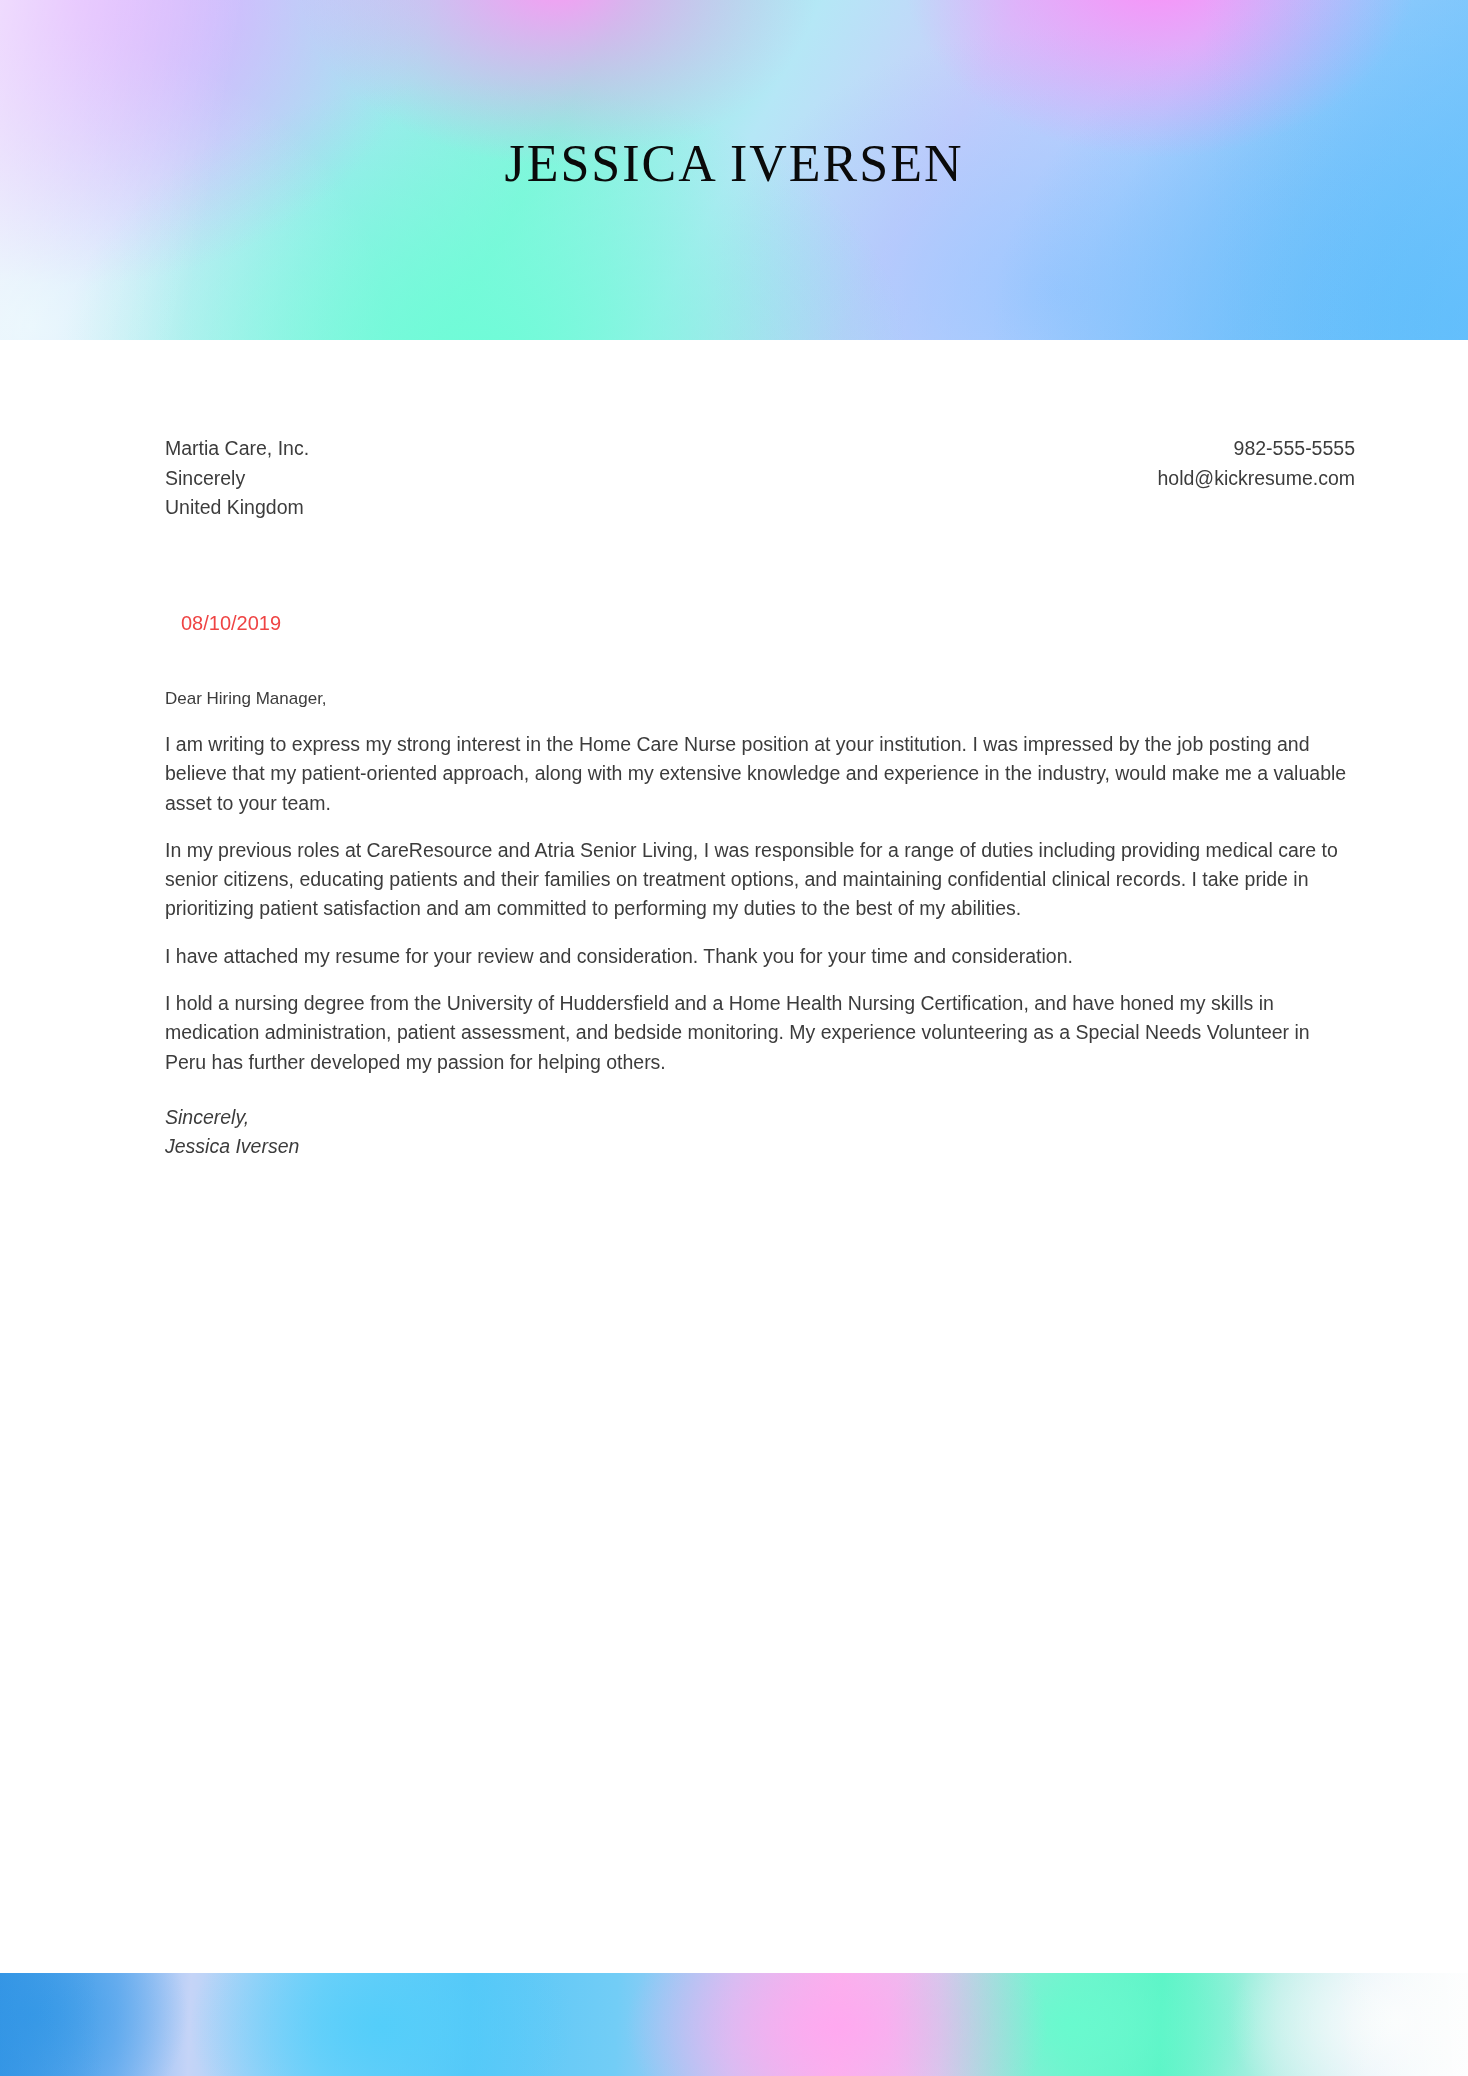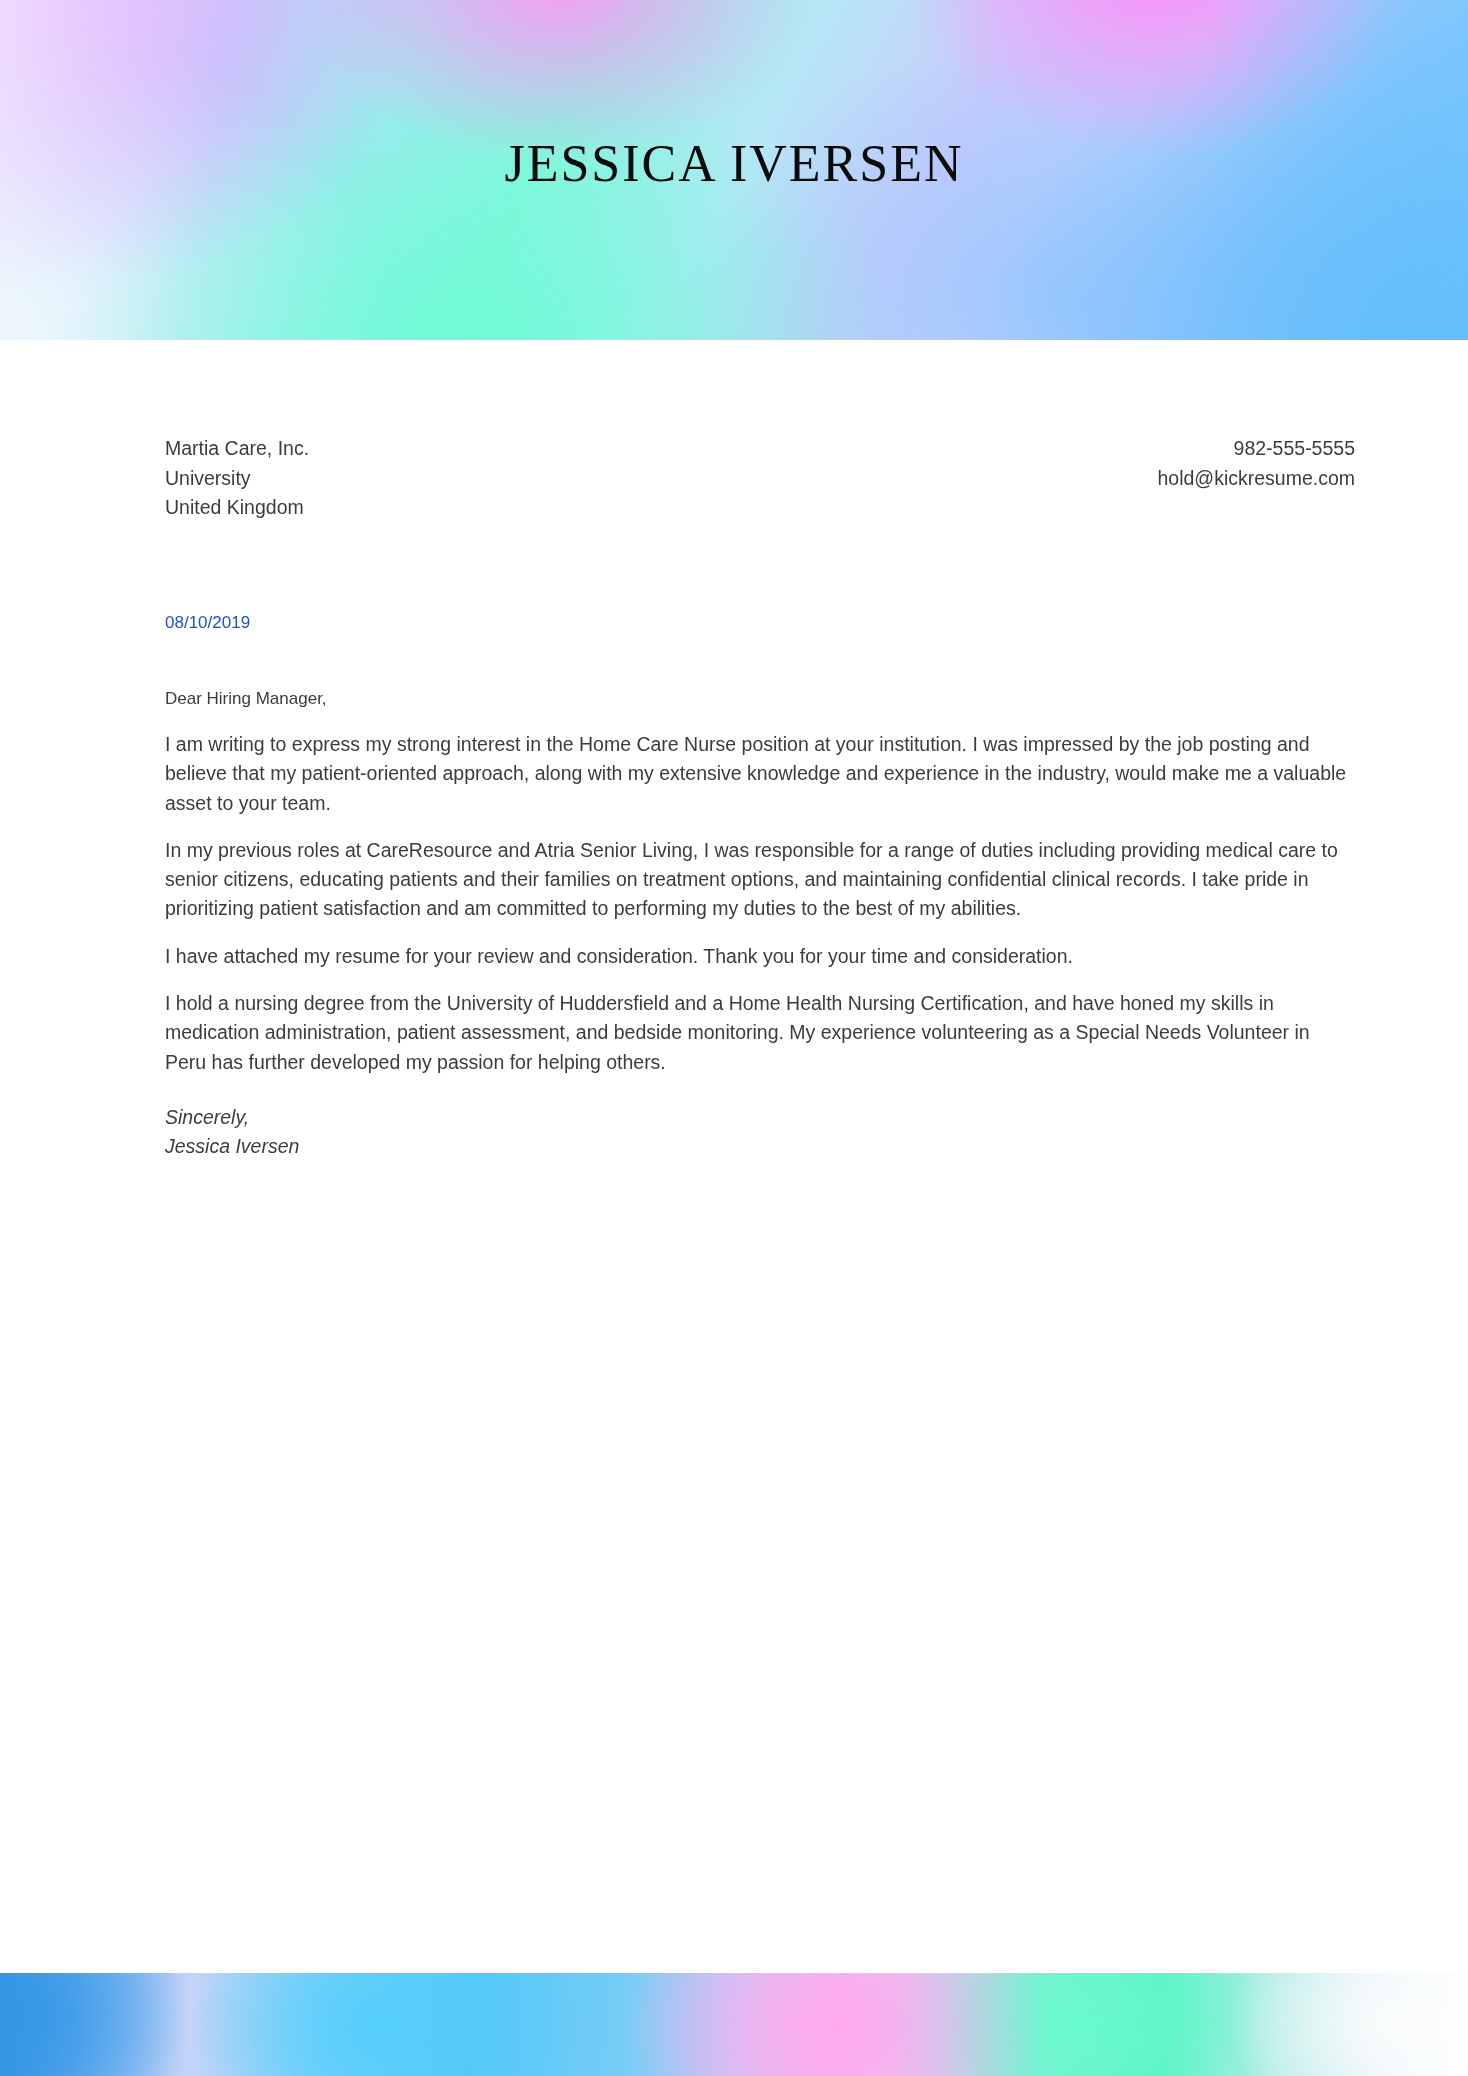--- a/index.html
+++ b/index.html
@@ -147,24 +147,25 @@
 
   
   .intro-block {
     position: absolute;
     top: 272px;
     left: 0;
     right: 0;
   }
 
   .letter-date {
-    font-size: 17px;
+    font-size: 20px;
     line-height: 22px;
-    color: #1d4ed8;
+    color: #ef4444;
     margin-bottom: 3px;
+    margin-left: 16px;
   }
 
   .letter-subject {
     font-size: 19.5px;
     line-height: 27px;
     color: #3c3c3c;
   }
 
   .salutation {
     position: absolute;
@@ -207,21 +208,21 @@
 <div class="band band-header"></div>
 
 <div class="name-title">JESSICA IVERSEN</div>
 
 <div class="sheet">
   <div class="content">
 
     <div class="contact-row">
       <div class="addr-block">
         <div>Martia Care, Inc.</div>
-        <div>University</div>
+        <div>Sincerely</div>
         <div>United Kingdom</div>
       </div>
       <div class="reach-block">
         <div>982-555-5555</div>
         <div>hold@kickresume.com</div>
       </div>
     </div>
 
     <div class="intro-block">
       <div class="letter-date">08/10/2019</div>

